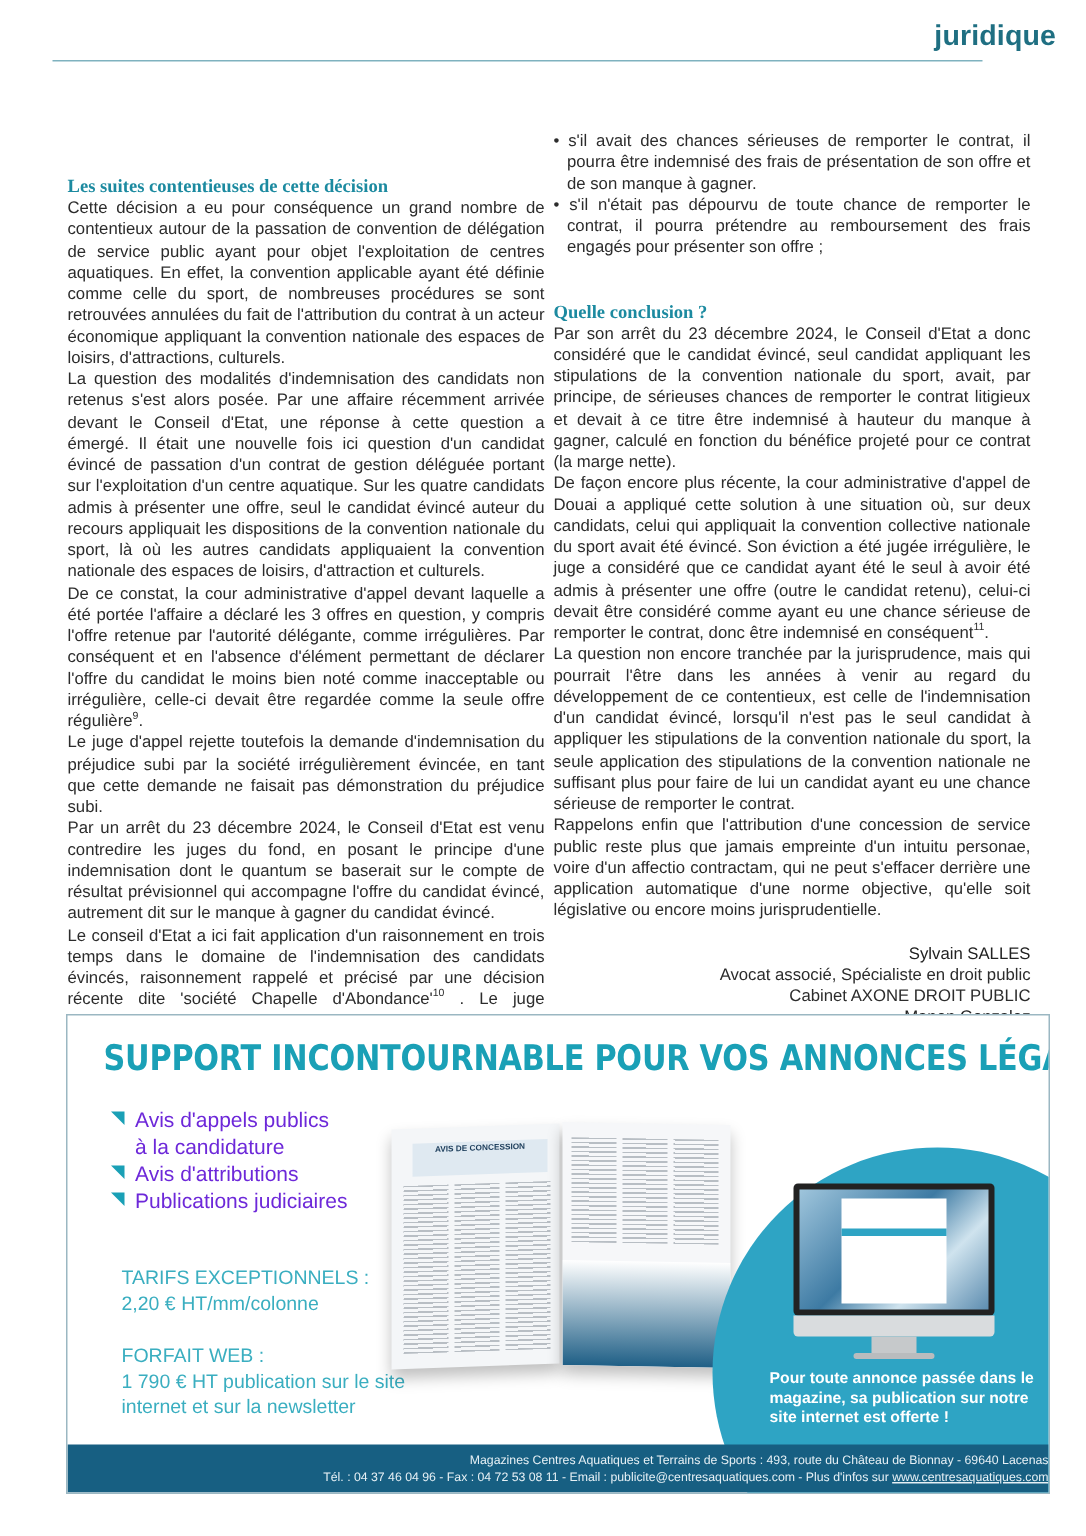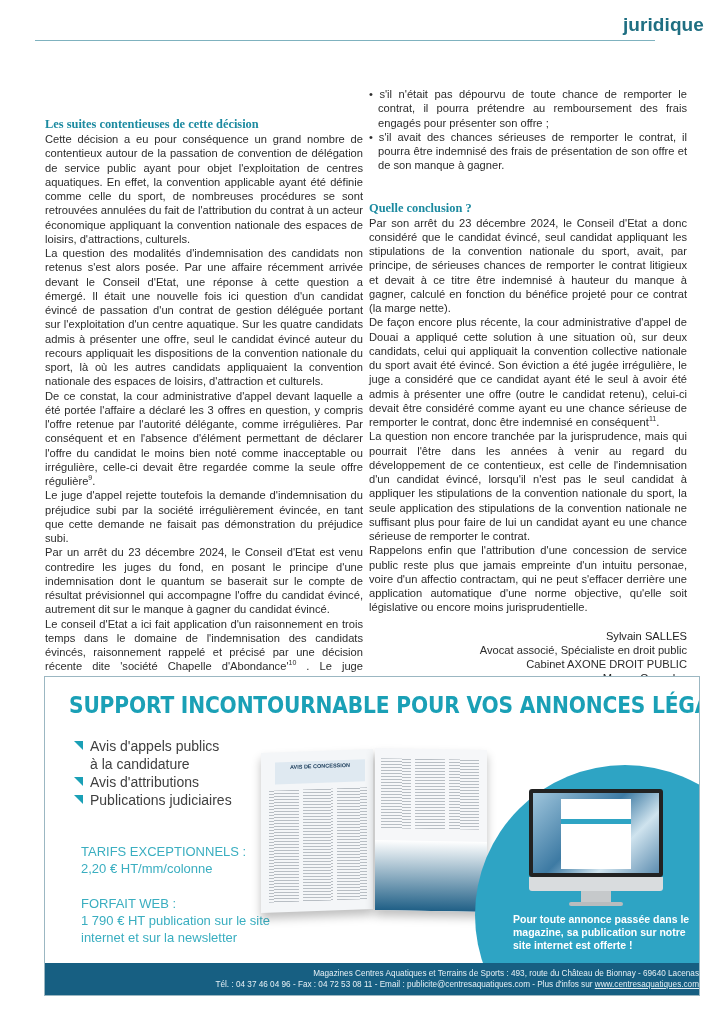--- a/index.html
+++ b/index.html
@@ -28,21 +28,21 @@
   
   .ad {
     position:absolute; left:44px; top:676px; width:654px; height:318px;
     border:1px solid #9bb7c2; background:#fff; overflow:hidden;
   }
   .ad-title {
     position:absolute; left:24px; top:14px; font-size:23.5px; font-weight:bold;
     color:#1aa0b6; letter-spacing:-0.2px; white-space:nowrap;
     font-family:"DejaVu Sans", sans-serif; transform:scaleX(0.86); transform-origin:left top;
   }
-  .ad-list { position:absolute; left:28px; top:60px; font-size:14px; line-height:18px; color:#404040; }
+  .ad-list { position:absolute; left:28px; top:60px; font-size:14px; line-height:18px; color:#6d28d9; }
   .ad-list .li { position:relative; padding-left:17px; }
   .ad-list .tri { position:absolute; left:1px; top:4px; width:0; height:0;
     border-top:9px solid #1aa0b6; border-left:9px solid transparent; }
   .tarifs { position:absolute; left:36px; top:166px; font-size:13px; line-height:17px; color:#3aaec0; }
   .forfait { position:absolute; left:36px; top:218px; font-size:13px; line-height:17px; color:#3aaec0; }
 
   .magazine { position:absolute; left:206px; top:50px; width:250px; height:220px; }
   .page-l { position:absolute; left:10px; top:24px; width:112px; height:160px; background:#f4f6f8;
     box-shadow:0 6px 10px rgba(0,0,0,0.25); transform:skewY(-2deg); }
   .page-r { position:absolute; left:124px; top:22px; width:112px; height:162px; background:#f6f7f9;
@@ -79,22 +79,22 @@
   <p>Cette décision a eu pour conséquence un grand nombre de contentieux autour de la passation de convention de délégation de service public ayant pour objet l'exploitation de centres aquatiques. En effet, la convention applicable ayant été définie comme celle du sport, de nombreuses procédures se sont retrouvées annulées du fait de l'attribution du contrat à un acteur économique appliquant la convention nationale des espaces de loisirs, d'attractions, culturels.</p>
   <p>La question des modalités d'indemnisation des candidats non retenus s'est alors posée. Par une affaire récemment arrivée devant le Conseil d'Etat, une réponse à cette question a émergé. Il était une nouvelle fois ici question d'un candidat évincé de passation d'un contrat de gestion déléguée portant sur l'exploitation d'un centre aquatique. Sur les quatre candidats admis à présenter une offre, seul le candidat évincé auteur du recours appliquait les dispositions de la convention nationale du sport, là où les autres candidats appliquaient la convention nationale des espaces de loisirs, d'attraction et culturels.</p>
   <p><span>De ce constat, la cour administrative d'appel devant laquelle a été portée l'affaire a déclaré les 3 offres en question, y compris l'offre retenue par l'autorité délégante, comme irrégulières. Par conséquent et en l'absence d'élément permettant de déclarer l'offre du candidat le moins bien noté comme inacceptable ou irrégulière, celle-ci devait être regardée comme la seule offre régulière</span><sup>9</sup>.</p>
   <p>Le juge d'appel rejette toutefois la demande d'indemnisation du préjudice subi par la société irrégulièrement évincée, en tant que cette demande ne faisait pas démonstration du préjudice subi.</p>
   <p>Par un arrêt du 23 décembre 2024, le Conseil d'Etat est venu contredire les juges du fond, en posant le principe d'une indemnisation dont le quantum se baserait sur le compte de résultat prévisionnel qui accompagne l'offre du candidat évincé, autrement dit sur le manque à gagner du candidat évincé.</p>
   <p><span>Le conseil d'Etat a ici fait application d'un raisonnement en trois temps dans le domaine de l'indemnisation des candidats évincés, raisonnement rappelé et précisé par une décision récente dite 'société Chapelle d'Abondance'</span><sup>10</sup><span> . Le juge recherche donc, dans ce cadre :</span></p>
   <p class="bullet">• si le candidat est dépourvu de toute chance de remporter le contrat, il n'aura alors droit à aucune indemnité ;</p>
 </div>
 
 <div class="col right">
+  <p class="bullet">• s'il avait des chances sérieuses de remporter le contrat, il pourra être indemnisé des frais de présentation de son offre et de son manque à gagner.</p>
   <p class="bullet">• s'il n'était pas dépourvu de toute chance de remporter le contrat, il pourra prétendre au remboursement des frais engagés pour présenter son offre ;</p>
-  <p class="bullet">• s'il avait des chances sérieuses de remporter le contrat, il pourra être indemnisé des frais de présentation de son offre et de son manque à gagner.</p>
   <div class="gap-lg"></div>
   <h3>Quelle conclusion ?</h3>
   <p>Par son arrêt du 23 décembre 2024, le Conseil d'Etat a donc considéré que le candidat évincé, seul candidat appliquant les stipulations de la convention nationale du sport, avait, par principe, de sérieuses chances de remporter le contrat litigieux et devait à ce titre être indemnisé à hauteur du manque à gagner, calculé en fonction du bénéfice projeté pour ce contrat (la marge nette).</p>
   <p><span>De façon encore plus récente, la cour administrative d'appel de Douai a appliqué cette solution à une situation où, sur deux candidats, celui qui appliquait la convention collective nationale du sport avait été évincé. Son éviction a été jugée irrégulière, le juge a considéré que ce candidat ayant été le seul à avoir été admis à présenter une offre (outre le candidat retenu), celui-ci devait être considéré comme ayant eu une chance sérieuse de remporter le contrat, donc être indemnisé en conséquent</span><sup>11</sup>.</p>
   <p>La question non encore tranchée par la jurisprudence, mais qui pourrait l'être dans les années à venir au regard du développement de ce contentieux, est celle de l'indemnisation d'un candidat évincé, lorsqu'il n'est pas le seul candidat à appliquer les stipulations de la convention nationale du sport, la seule application des stipulations de la convention nationale ne suffisant plus pour faire de lui un candidat ayant eu une chance sérieuse de remporter le contrat.</p>
   <p>Rappelons enfin que l'attribution d'une concession de service public reste plus que jamais empreinte d'un intuitu personae, voire d'un affectio contractam, qui ne peut s'effacer derrière une application automatique d'une norme objective, qu'elle soit législative ou encore moins jurisprudentielle.</p>
   <div class="signature">
     <div class="name">Sylvain SALLES</div>
     <div>Avocat associé, Spécialiste en droit public</div>
     <div>Cabinet AXONE DROIT PUBLIC</div>

